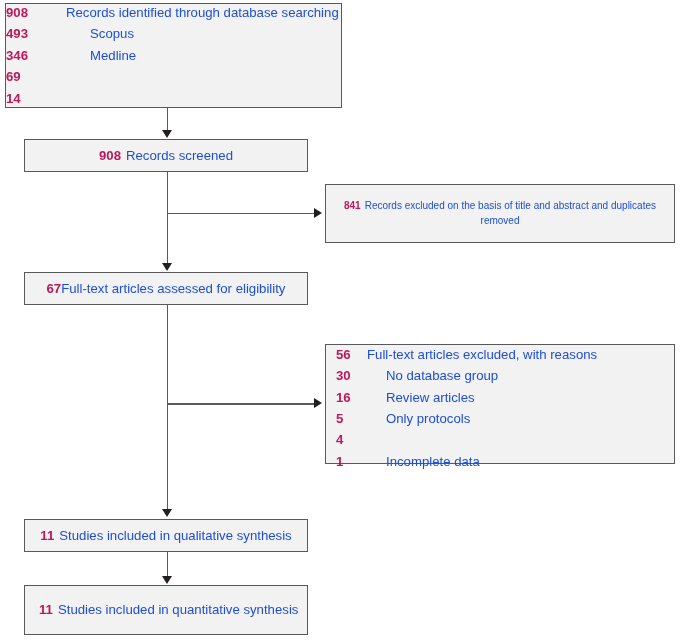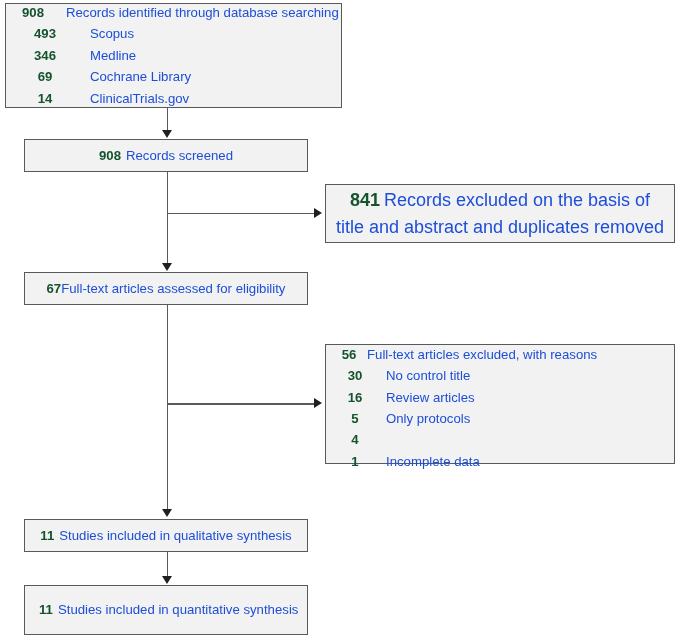--- a/index.html
+++ b/index.html
@@ -27,42 +27,42 @@
   }
   .line-row {
     display: flex;
     align-items: baseline;
     white-space: pre;
     font-size: 13.2px;
     line-height: 1.62;
   }
   .num {
     font-weight: bold;
-    text-align: center;
-    color: #14532d;
+    text-align: left;
+    color: #be185d;
     flex: 0 0 auto;
   }
   .txt {
     font-weight: normal;
     color: #1d4ed8;
   }
 
   
   #box-identification { left: 5px; top: 3px; width: 337px; height: 105px; padding: 9px 0 9px 0; }
   #box-identification .line-row .num { width: 54px; }
   #box-identification .line-row .txt { padding-left: 6px; }
   #box-identification .sub .num { width: 78px; }
 
   
   #box-screened { left: 24px; top: 139px; width: 284px; height: 33px; align-items: center; }
   #box-screened .line-row .num { padding-right: 5px; }
 
   
   #box-excluded-title { left: 325px; top: 184px; width: 350px; height: 59px; align-items: center; }
-  #box-excluded-title .centered { text-align: center; white-space: normal; display: block; font-size: 18px; line-height: 1.45; padding: 0 8px; }
+  #box-excluded-title .centered { text-align: center; white-space: normal; display: block; font-size: 10px; line-height: 1.45; padding: 0 8px; }
   #box-excluded-title .centered .num { display: inline; width: auto; padding-right: 4px; }
 
   
   #box-fulltext { left: 24px; top: 272px; width: 284px; height: 33px; align-items: center; }
   #box-fulltext .line-row .num { }
 
   
   #box-excluded-reasons { left: 325px; top: 344px; width: 350px; height: 120px; padding: 16px 0 8px 10px; justify-content: center; }
   #box-excluded-reasons .head .num { width: 26px; padding-right: 5px; }
   #box-excluded-reasons .sub .num { width: 38px; }
@@ -112,24 +112,24 @@
     <div class="line-row">
       <span class="num">908</span><span class="txt">Records identified through database searching</span>
     </div>
     <div class="line-row sub">
       <span class="num">493</span><span class="txt">Scopus</span>
     </div>
     <div class="line-row sub">
       <span class="num">346</span><span class="txt">Medline</span>
     </div>
     <div class="line-row sub">
-      <span class="num">69</span><span class="txt">Cochrane Library</span>
+      <span class="num">69</span>
     </div>
     <div class="line-row sub">
-      <span class="num">14</span><span class="txt">ClinicalTrials.gov</span>
+      <span class="num">14</span>
     </div>
   </div>
 
   <div class="vline" style="left:166.5px; top:108px; height:23px;"></div>
   <div class="arrow-down" style="left:161.8px; top:130px;"></div>
 
   <div class="box" id="box-screened">
     <div class="line-row">
       <span class="num">908</span><span class="txt">Records screened</span>
     </div>
@@ -156,21 +156,21 @@
   <div class="vline" style="left:166.5px; top:305px; height:205px;"></div>
   <div class="arrow-down" style="left:161.8px; top:509px;"></div>
   <div class="hline" style="left:167px; top:403px; width:148px;"></div>
   <div class="arrow-right" style="left:314px; top:398.3px;"></div>
 
   <div class="box" id="box-excluded-reasons">
     <div class="line-row head">
       <span class="num">56</span><span class="txt">Full-text articles excluded, with reasons</span>
     </div>
     <div class="line-row sub">
-      <span class="num">30</span><span class="txt">No control title</span>
+      <span class="num">30</span><span class="txt">No database group</span>
     </div>
     <div class="line-row sub">
       <span class="num">16</span><span class="txt">Review articles</span>
     </div>
     <div class="line-row sub">
       <span class="num">5</span><span class="txt">Only protocols</span>
     </div>
     <div class="line-row sub">
       <span class="num">4</span>
     </div>

